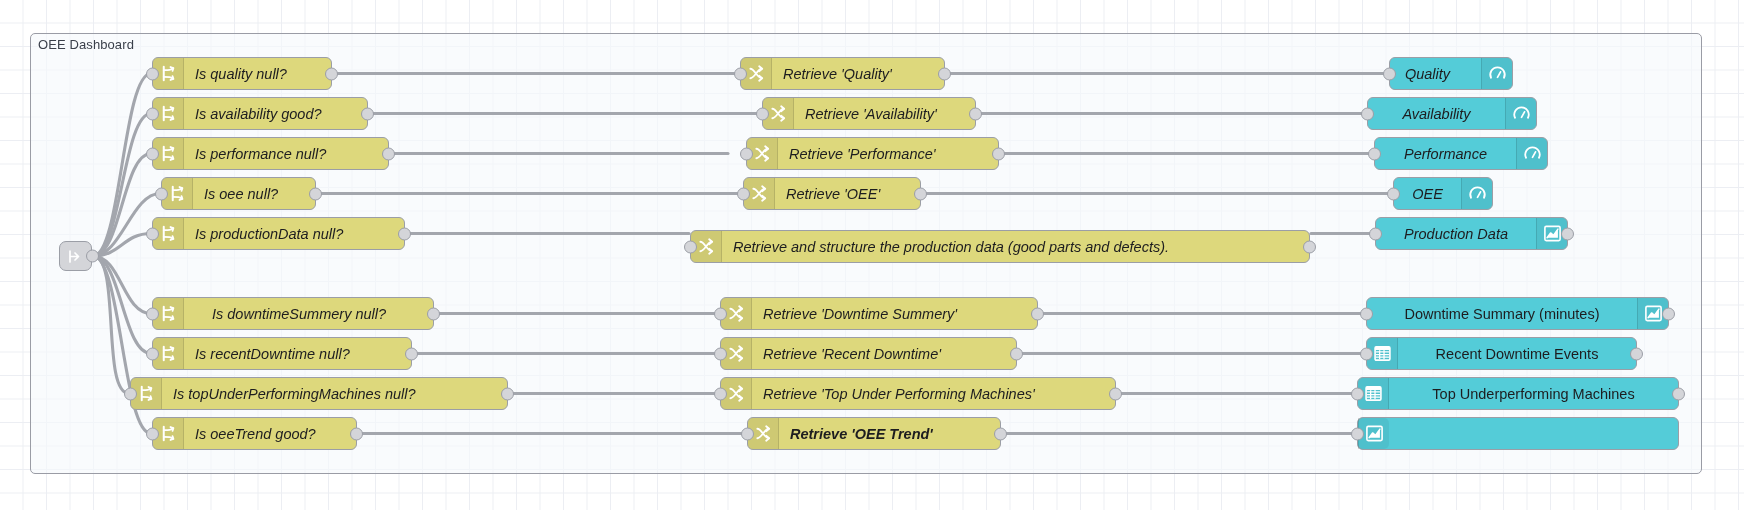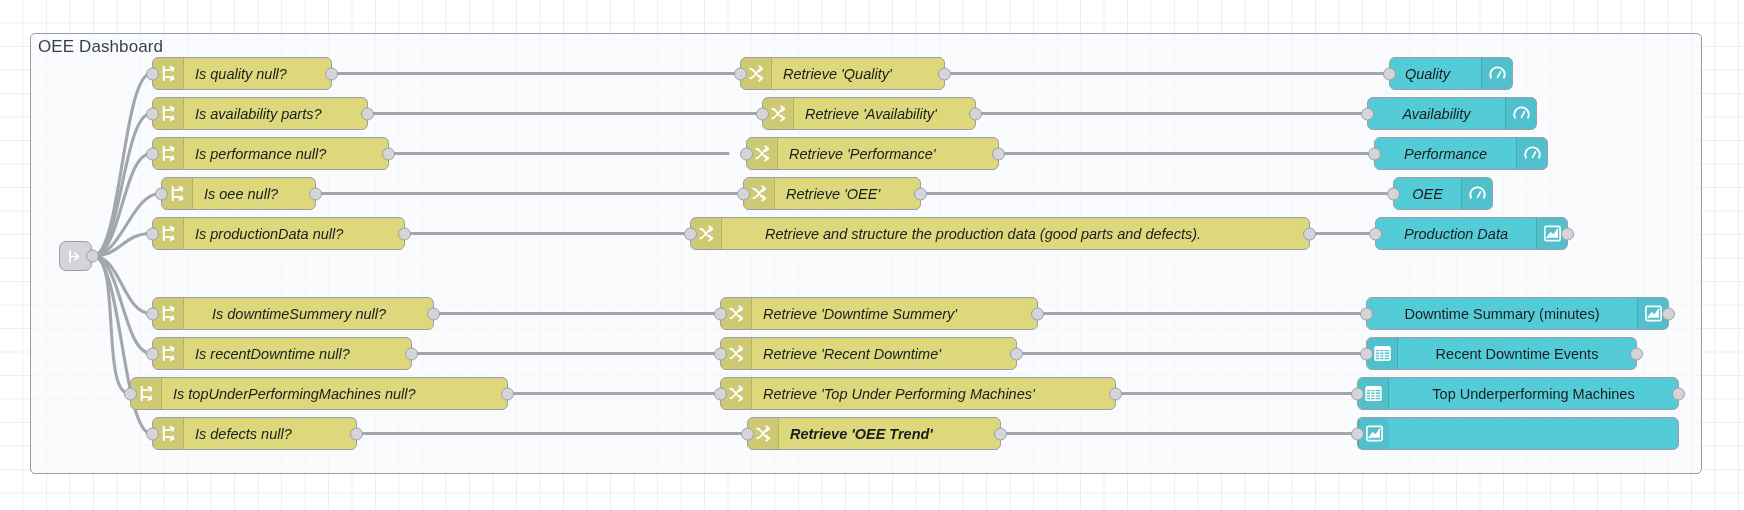--- a/index.html
+++ b/index.html
@@ -36,21 +36,21 @@
     height: 441px;
     border: 1.5px solid #9a9ca5;
     border-radius: 5px;
     background: rgba(246,248,252,0.62);
     box-sizing: border-box;
   }
   #group-label {
     position: absolute;
     left: 38px;
     top: 37px;
-    font-size: 17px;
+    font-size: 13px;
     color: #3a3f4a;
     letter-spacing: .1px;
   }
 
   
   #wires {
     position: absolute;
     left: 0; top: 0;
     width: 1744px;
     height: 510px;
@@ -232,21 +232,21 @@
       <div class="node yellow" style="left: 152px; top: 97px; width: 216px;">
         <div class="icon-cell left">
           <svg width="19" height="19" viewBox="0 0 20 20">
             <path d="M5 3 L5 17" fill="none" stroke="#ffffff" stroke-width="2.1" stroke-linecap="round" stroke-linejoin="round"></path>
             <path d="M5 6.5 C 11 6.5, 12.5 6.5, 14.5 4.2" fill="none" stroke="#ffffff" stroke-width="1.9" stroke-linecap="round" stroke-linejoin="round"></path>
             <path d="M5 13.5 C 11 13.5, 12.5 13.5, 14.5 15.8" fill="none" stroke="#ffffff" stroke-width="1.9" stroke-linecap="round" stroke-linejoin="round"></path>
             <path d="M12.1 3.2 L15.2 4.2 L14.2 7.2" fill="none" stroke="#ffffff" stroke-width="1.9" stroke-linecap="round" stroke-linejoin="round"></path>
             <path d="M12.1 16.8 L15.2 15.8 L14.2 12.8" fill="none" stroke="#ffffff" stroke-width="1.9" stroke-linecap="round" stroke-linejoin="round"></path>
           </svg>
         </div>
-        <div class="node-label">Is availability parts?</div>
+        <div class="node-label">Is availability good?</div>
         <span class="port in"></span>
         <span class="port out"></span>
       </div>
       <div class="node yellow" style="left: 762px; top: 97px; width: 214px;">
         <div class="icon-cell left">
           <svg width="19" height="19" viewBox="0 0 20 20">
             <path d="M3.5 5 C 8 5, 11 15, 15.5 15" fill="none" stroke="#ffffff" stroke-width="1.9" stroke-linecap="round" stroke-linejoin="round"></path>
             <path d="M3.5 15 C 8 15, 11 5, 15.5 5" fill="none" stroke="#ffffff" stroke-width="1.9" stroke-linecap="round" stroke-linejoin="round"></path>
             <path d="M12.8 2.4 L16 5 L12.8 7.6" fill="none" stroke="#ffffff" stroke-width="1.9" stroke-linecap="round" stroke-linejoin="round"></path>
             <path d="M12.8 12.4 L16 15 L12.8 17.6" fill="none" stroke="#ffffff" stroke-width="1.9" stroke-linecap="round" stroke-linejoin="round"></path>
@@ -347,21 +347,21 @@
             <path d="M5 6.5 C 11 6.5, 12.5 6.5, 14.5 4.2" fill="none" stroke="#ffffff" stroke-width="1.9" stroke-linecap="round" stroke-linejoin="round"></path>
             <path d="M5 13.5 C 11 13.5, 12.5 13.5, 14.5 15.8" fill="none" stroke="#ffffff" stroke-width="1.9" stroke-linecap="round" stroke-linejoin="round"></path>
             <path d="M12.1 3.2 L15.2 4.2 L14.2 7.2" fill="none" stroke="#ffffff" stroke-width="1.9" stroke-linecap="round" stroke-linejoin="round"></path>
             <path d="M12.1 16.8 L15.2 15.8 L14.2 12.8" fill="none" stroke="#ffffff" stroke-width="1.9" stroke-linecap="round" stroke-linejoin="round"></path>
           </svg>
         </div>
         <div class="node-label">Is productionData null?</div>
         <span class="port in"></span>
         <span class="port out"></span>
       </div>
-      <div class="node yellow" style="left: 690px; top: 217px; width: 620px; gap: 32px;">
+      <div class="node yellow" style="left: 690px; top: 230px; width: 620px;">
         <div class="icon-cell left">
           <svg width="19" height="19" viewBox="0 0 20 20">
             <path d="M3.5 5 C 8 5, 11 15, 15.5 15" fill="none" stroke="#ffffff" stroke-width="1.9" stroke-linecap="round" stroke-linejoin="round"></path>
             <path d="M3.5 15 C 8 15, 11 5, 15.5 5" fill="none" stroke="#ffffff" stroke-width="1.9" stroke-linecap="round" stroke-linejoin="round"></path>
             <path d="M12.8 2.4 L16 5 L12.8 7.6" fill="none" stroke="#ffffff" stroke-width="1.9" stroke-linecap="round" stroke-linejoin="round"></path>
             <path d="M12.8 12.4 L16 15 L12.8 17.6" fill="none" stroke="#ffffff" stroke-width="1.9" stroke-linecap="round" stroke-linejoin="round"></path>
           </svg>
         </div>
         <div class="node-label">Retrieve and structure the production data (good parts and defects).</div>
         <span class="port in"></span>
@@ -507,21 +507,21 @@
       <div class="node yellow" style="left: 152px; top: 417px; width: 205px;">
         <div class="icon-cell left">
           <svg width="19" height="19" viewBox="0 0 20 20">
             <path d="M5 3 L5 17" fill="none" stroke="#ffffff" stroke-width="2.1" stroke-linecap="round" stroke-linejoin="round"></path>
             <path d="M5 6.5 C 11 6.5, 12.5 6.5, 14.5 4.2" fill="none" stroke="#ffffff" stroke-width="1.9" stroke-linecap="round" stroke-linejoin="round"></path>
             <path d="M5 13.5 C 11 13.5, 12.5 13.5, 14.5 15.8" fill="none" stroke="#ffffff" stroke-width="1.9" stroke-linecap="round" stroke-linejoin="round"></path>
             <path d="M12.1 3.2 L15.2 4.2 L14.2 7.2" fill="none" stroke="#ffffff" stroke-width="1.9" stroke-linecap="round" stroke-linejoin="round"></path>
             <path d="M12.1 16.8 L15.2 15.8 L14.2 12.8" fill="none" stroke="#ffffff" stroke-width="1.9" stroke-linecap="round" stroke-linejoin="round"></path>
           </svg>
         </div>
-        <div class="node-label">Is defects null?</div>
+        <div class="node-label">Is oeeTrend good?</div>
         <span class="port in"></span>
         <span class="port out"></span>
       </div>
       <div class="node yellow" style="left: 747px; top: 417px; width: 254px; font-weight: bold;">
         <div class="icon-cell left">
           <svg width="19" height="19" viewBox="0 0 20 20">
             <path d="M3.5 5 C 8 5, 11 15, 15.5 15" fill="none" stroke="#ffffff" stroke-width="1.9" stroke-linecap="round" stroke-linejoin="round"></path>
             <path d="M3.5 15 C 8 15, 11 5, 15.5 5" fill="none" stroke="#ffffff" stroke-width="1.9" stroke-linecap="round" stroke-linejoin="round"></path>
             <path d="M12.8 2.4 L16 5 L12.8 7.6" fill="none" stroke="#ffffff" stroke-width="1.9" stroke-linecap="round" stroke-linejoin="round"></path>
             <path d="M12.8 12.4 L16 15 L12.8 17.6" fill="none" stroke="#ffffff" stroke-width="1.9" stroke-linecap="round" stroke-linejoin="round"></path>

